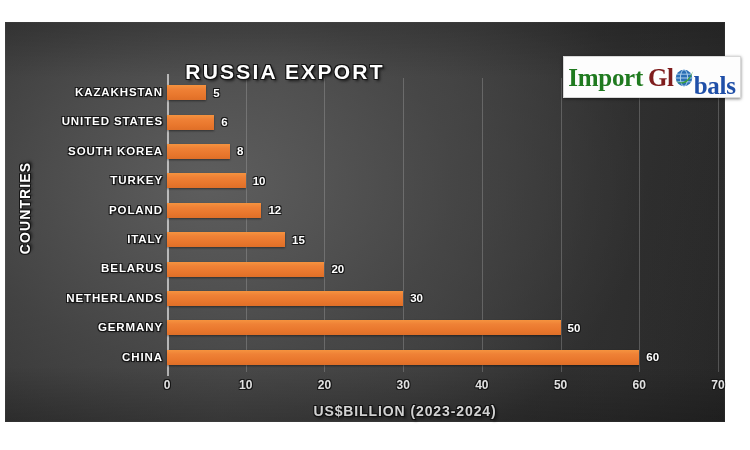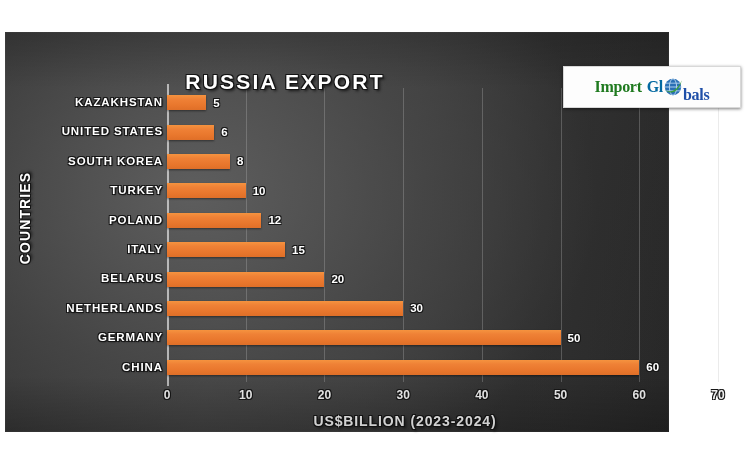--- a/index.html
+++ b/index.html
@@ -13,22 +13,22 @@
     height: 450px;
     background: #ffffff;
     overflow: hidden;
     font-family: "Liberation Sans", sans-serif;
   }
 
   
   #chart-panel {
     position: absolute;
     left: 5px;
-    top: 32px;
-    width: 664px;
+    top: 22px;
+    width: 720px;
     height: 400px;
     background:
       radial-gradient(ellipse 90% 120% at 28% 40%, rgba(95,95,95,0.95) 0%, rgba(72,72,72,0.75) 38%, rgba(48,48,48,0.35) 68%, rgba(36,36,36,0.0) 100%),
       linear-gradient(100deg, #2e2e2e 0%, #3b3b3b 18%, #4a4a4a 36%, #404040 58%, #303030 78%, #262626 100%);
     box-shadow: inset 0 0 0 1px rgba(255,255,255,0.04);
   }
   #chart-panel::after {
     content: "";
     position: absolute;
     inset: 0;
@@ -61,29 +61,29 @@
     background: #fdfdfd;
     border: 1px solid #d8d8d8;
     display: flex;
     align-items: center;
     justify-content: center;
     z-index: 7;
     box-shadow: 0 1px 3px rgba(0,0,0,0.5);
   }
   .logo-text {
     font-family: "Liberation Serif", serif;
-    font-size: 16px;
+    font-size: 25px;
     font-weight: bold;
     line-height: 1;
     white-space: nowrap;
     display: flex;
     align-items: center;
   }
   .logo-import { color: #1f7a1f; letter-spacing: -0.3px; }
-  .logo-gl { color: #0369a1; margin-left: 5px; letter-spacing: -0.3px; }
+  .logo-gl { color: #7f1d1d; margin-left: 5px; letter-spacing: -0.3px; }
   .logo-bals { color: #1f4fa8; letter-spacing: -0.3px; margin-top: 16px; }
   .logo-globe {
     display: inline-block;
     position: relative;
     width: 20px;
     height: 20px;
     margin: 0 0px;
     vertical-align: middle;
   }
 

